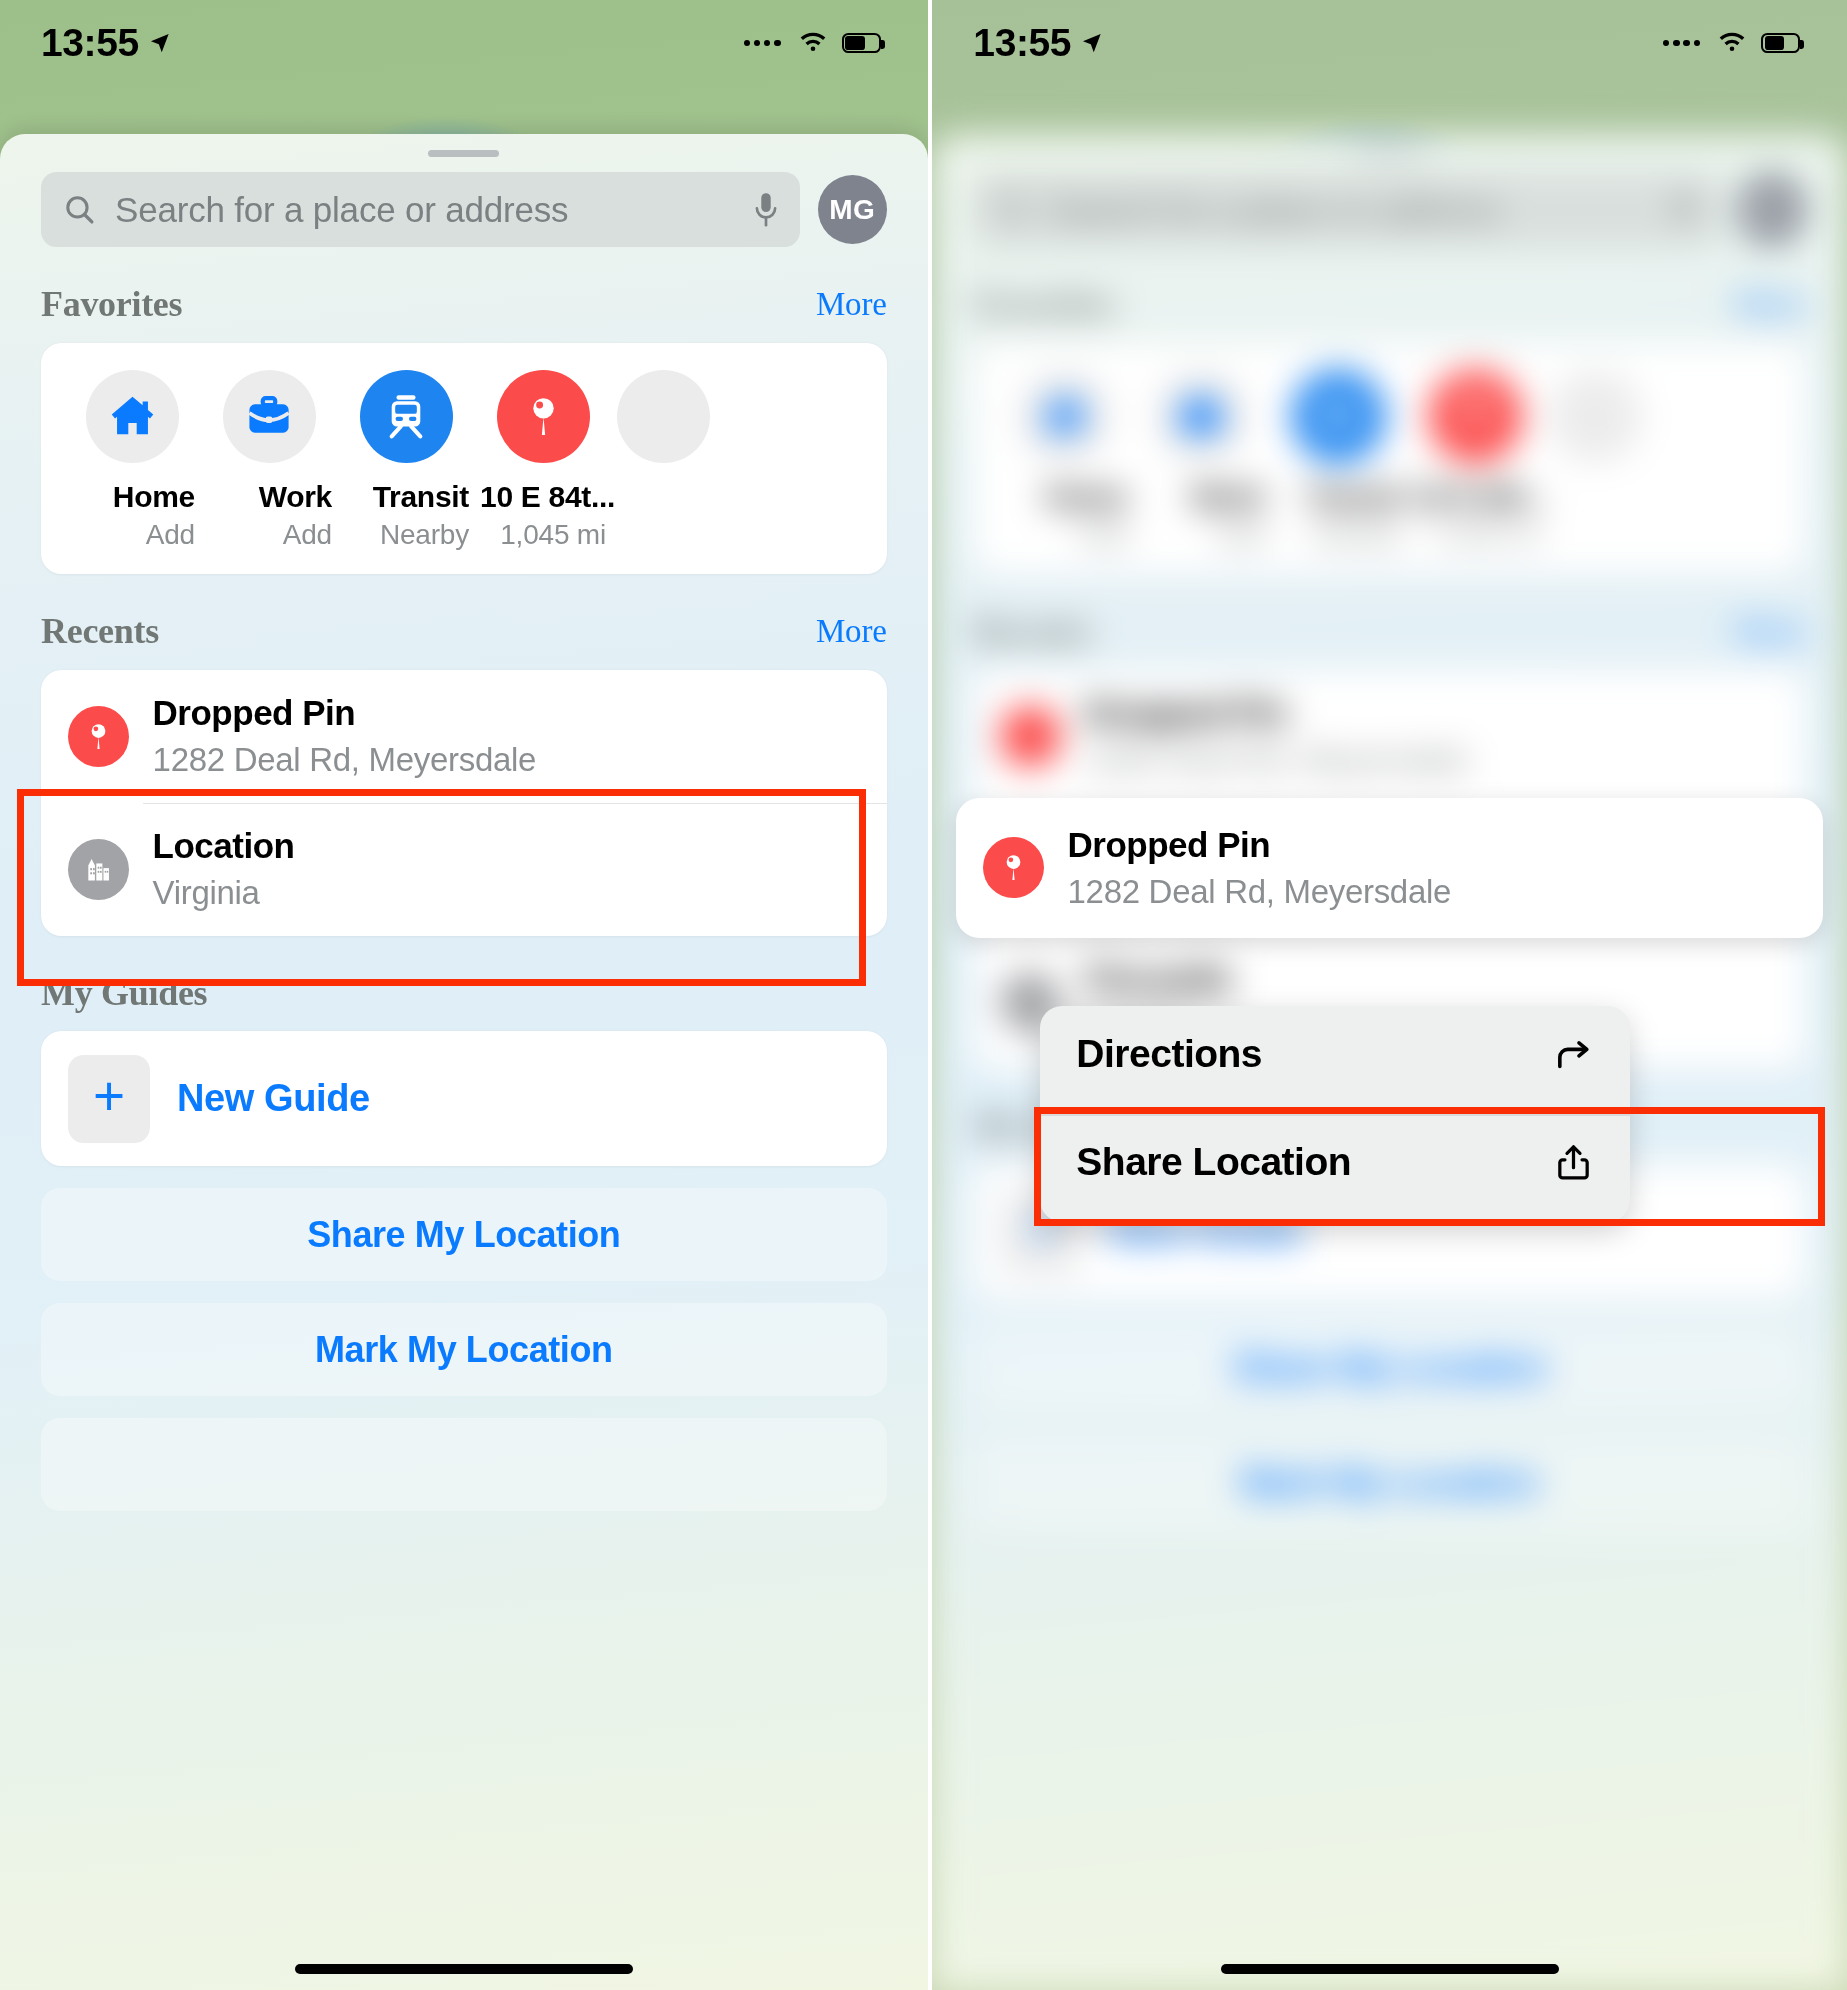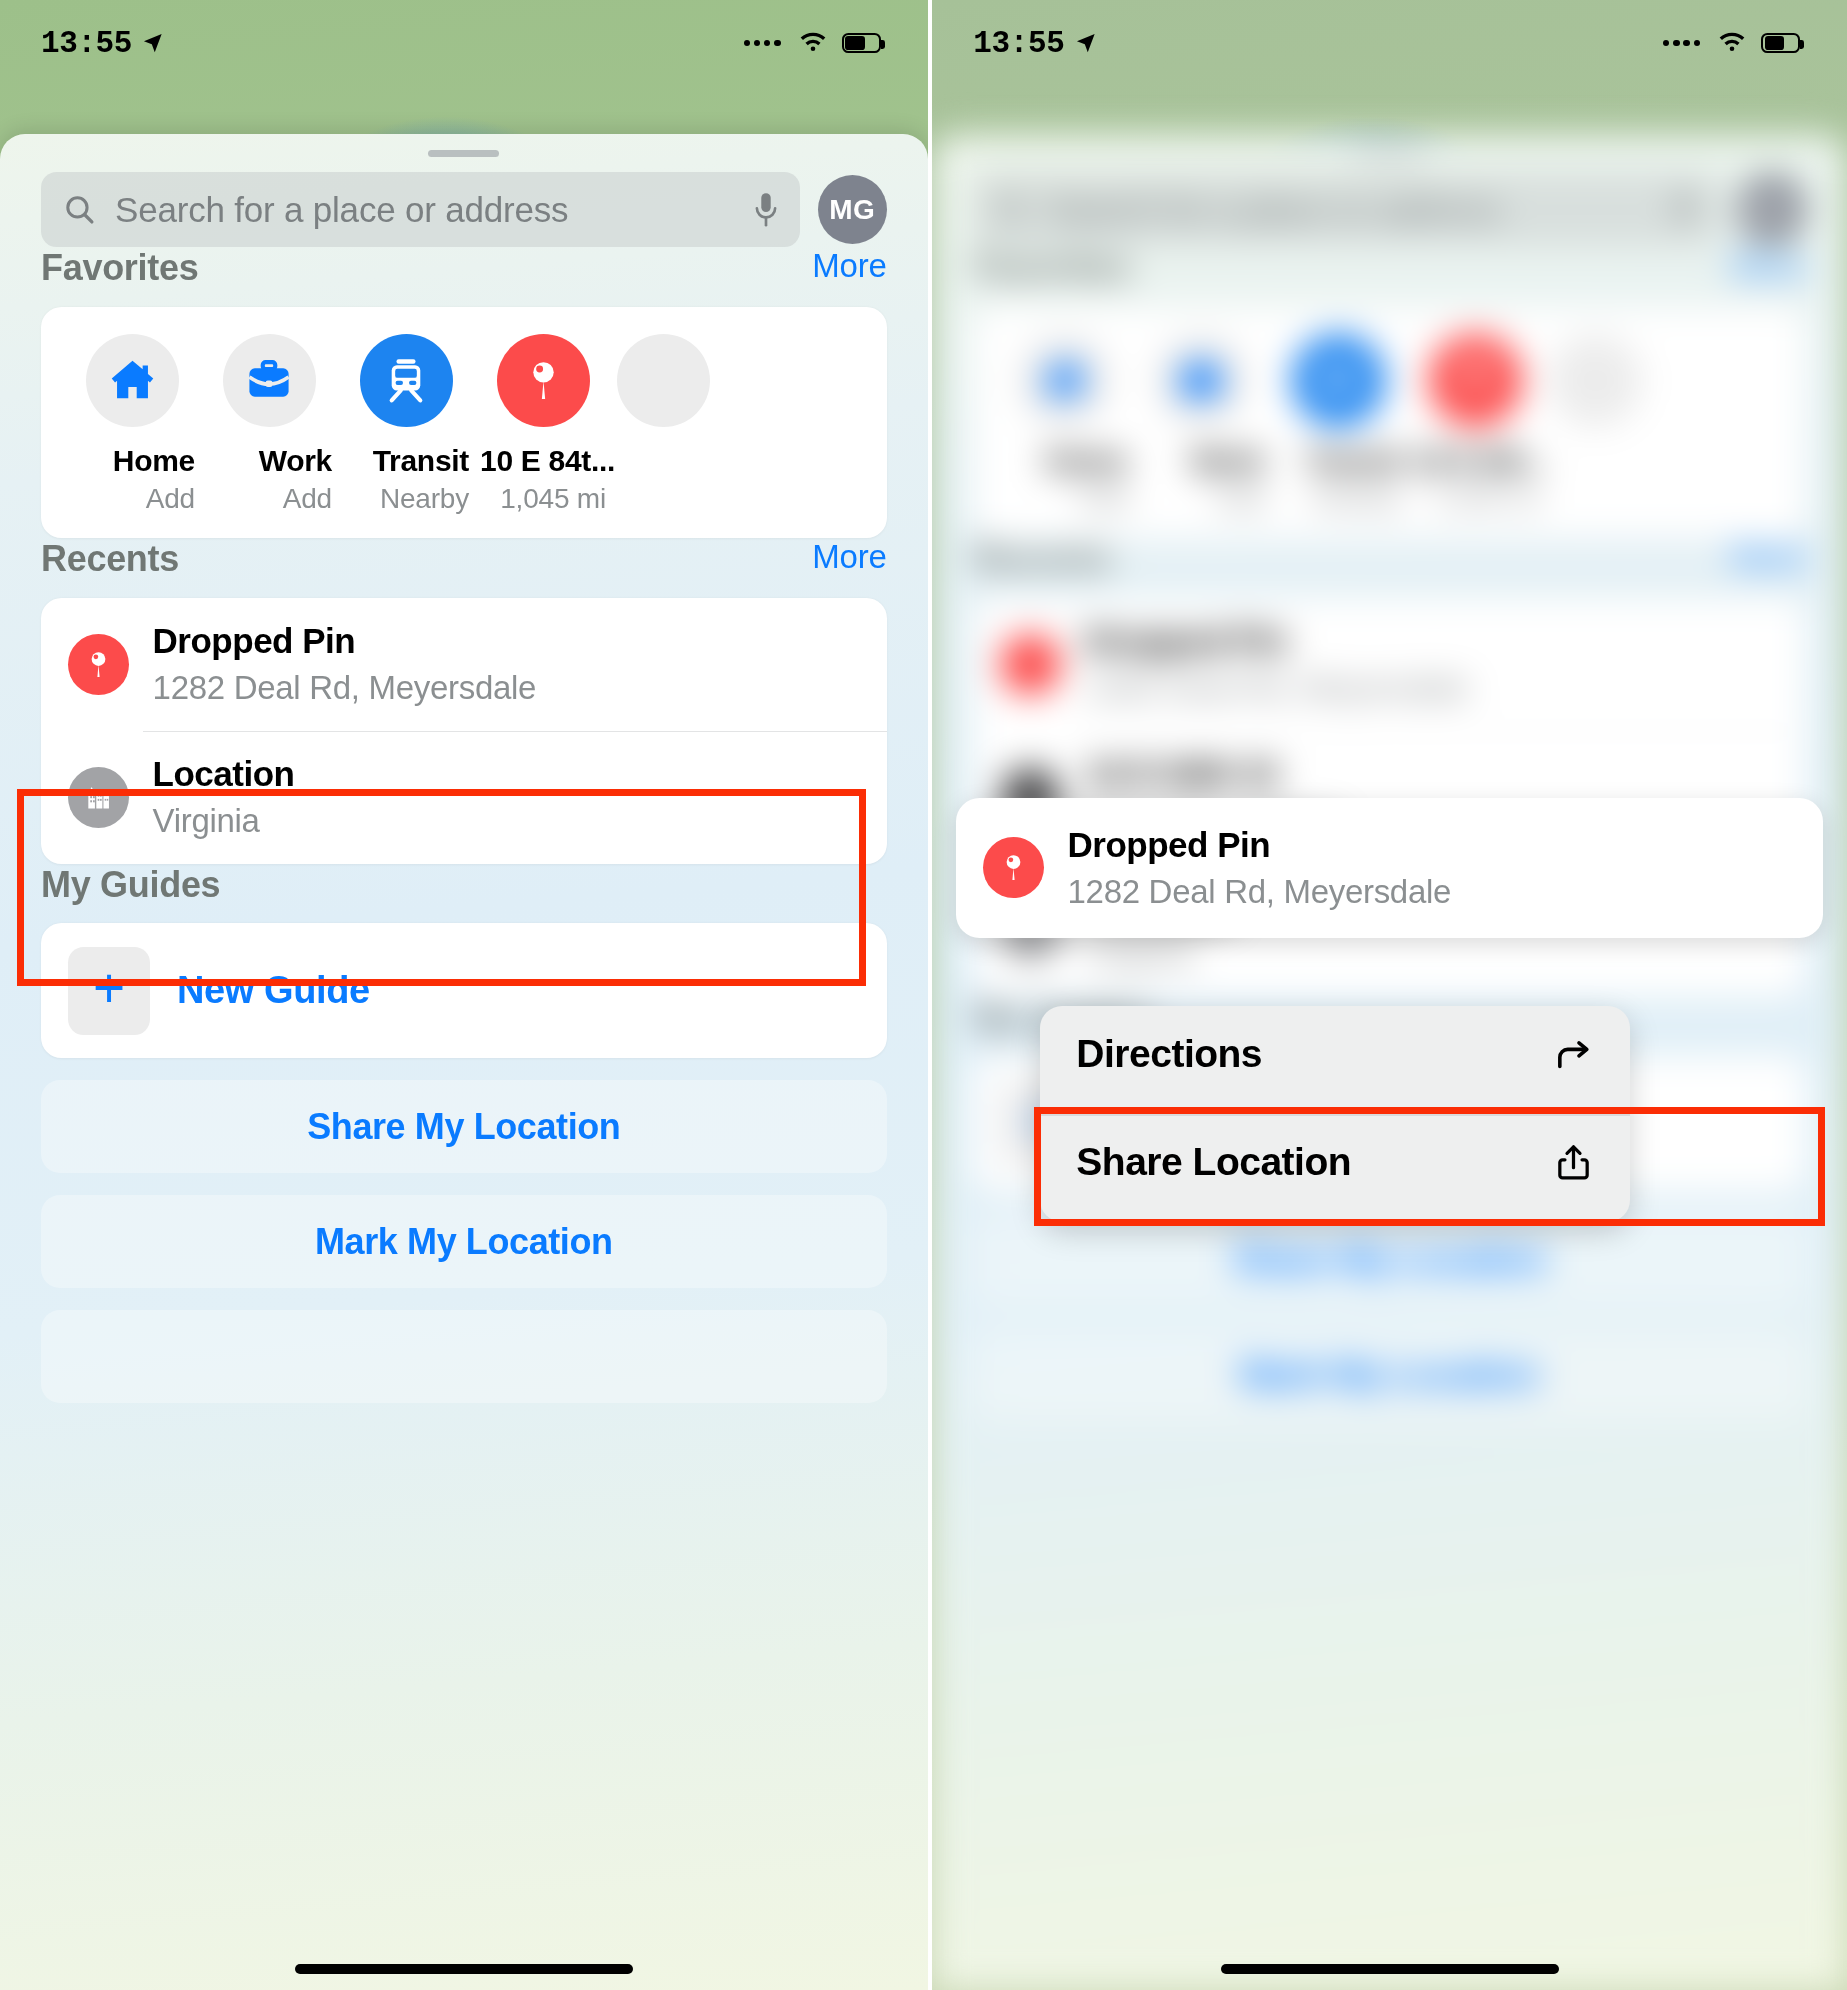--- a/index.html
+++ b/index.html
@@ -28,21 +28,21 @@
   }
   .screen.right .map-bg{ filter:saturate(.75) brightness(1.02); }
 
   
   .status{
     position:absolute; top:0; left:0; right:0; height:86px;
     display:flex; align-items:center; justify-content:space-between;
     padding:0 47px 0 41px; z-index:40;
   }
   .status-left{ display:flex; align-items:center; gap:9.4px; }
-  .clock{ font-size:31px; font-weight:600; letter-spacing:-0.4px; color:#000;font-family:Liberation Mono, monospace; }
+  .clock{ font-size:39px; font-weight:600; letter-spacing:-0.4px; color:#000; }
   .loc-arrow{ width:23.6px; height:23.6px; }
   .status-right{ display:flex; align-items:center; gap:14px; }
   .dots{ display:flex; gap:3.9px; align-items:flex-end; margin-right:3.1px; }
   .dots i{ width:6.3px; height:6.3px; background:#000; border-radius:50%; display:block; }
   .wifi{ width:30px; height:22px; }
   .batt{
     width:39px; height:20.4px; border:2.4px solid #000; border-radius:6.3px;
     position:relative; display:flex; align-items:center; padding:1.6px;
   }
   .batt::after{
@@ -75,22 +75,22 @@
   .search-ph{ font-size:35px; color:#7b8082; letter-spacing:-0.2px; flex:1; }
   .mic{ width:22px; height:35px; flex:none; }
   .avatar{
     width:69px; height:69px; border-radius:50%; background:#7e838e;
     color:#fff; font-size:28px; font-weight:600; letter-spacing:0.4px;
     display:flex; align-items:center; justify-content:center; flex:none;
   }
 
   
   .sec-head{
-    display:flex; align-items:flex-start; justify-content:space-between;
-    padding:0 41px; 
+    display:flex; align-items:center; justify-content:space-between;
+    padding:0 41px; margin-top:36px;font-family:Liberation Serif, serif;
   }
   .sec-title{ font-size:36px; font-weight:700; color:#707774; letter-spacing:-0.3px; }
   .sec-more{ font-size:33px; font-weight:500; color:#0a7bff; letter-spacing:-0.2px; }
 
   
   .card{
     margin:17.3px 41px 0 41px; background:#fff; border-radius:20.4px;
     box-shadow:0 0.8px 2.4px rgba(0,0,0,.05);
   }
   .fav-card{ overflow:hidden; padding:27px 0 23.6px 0; }

